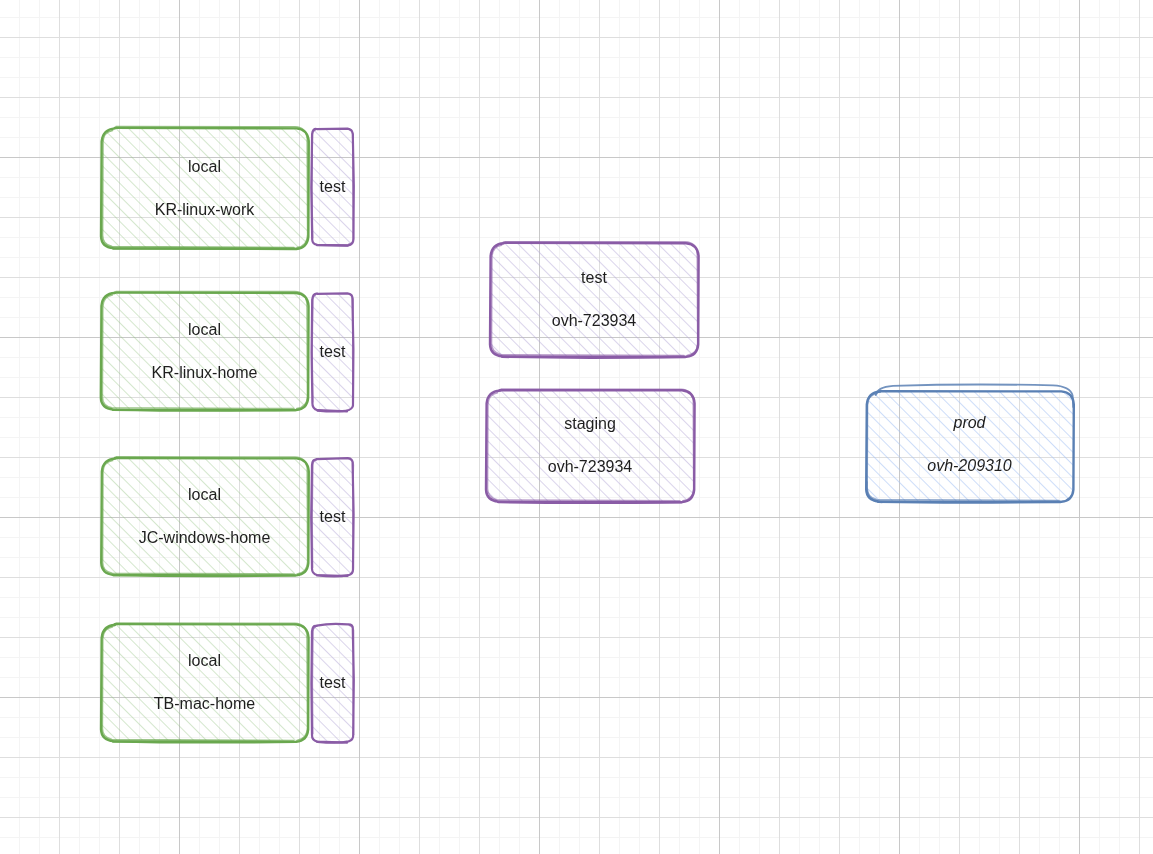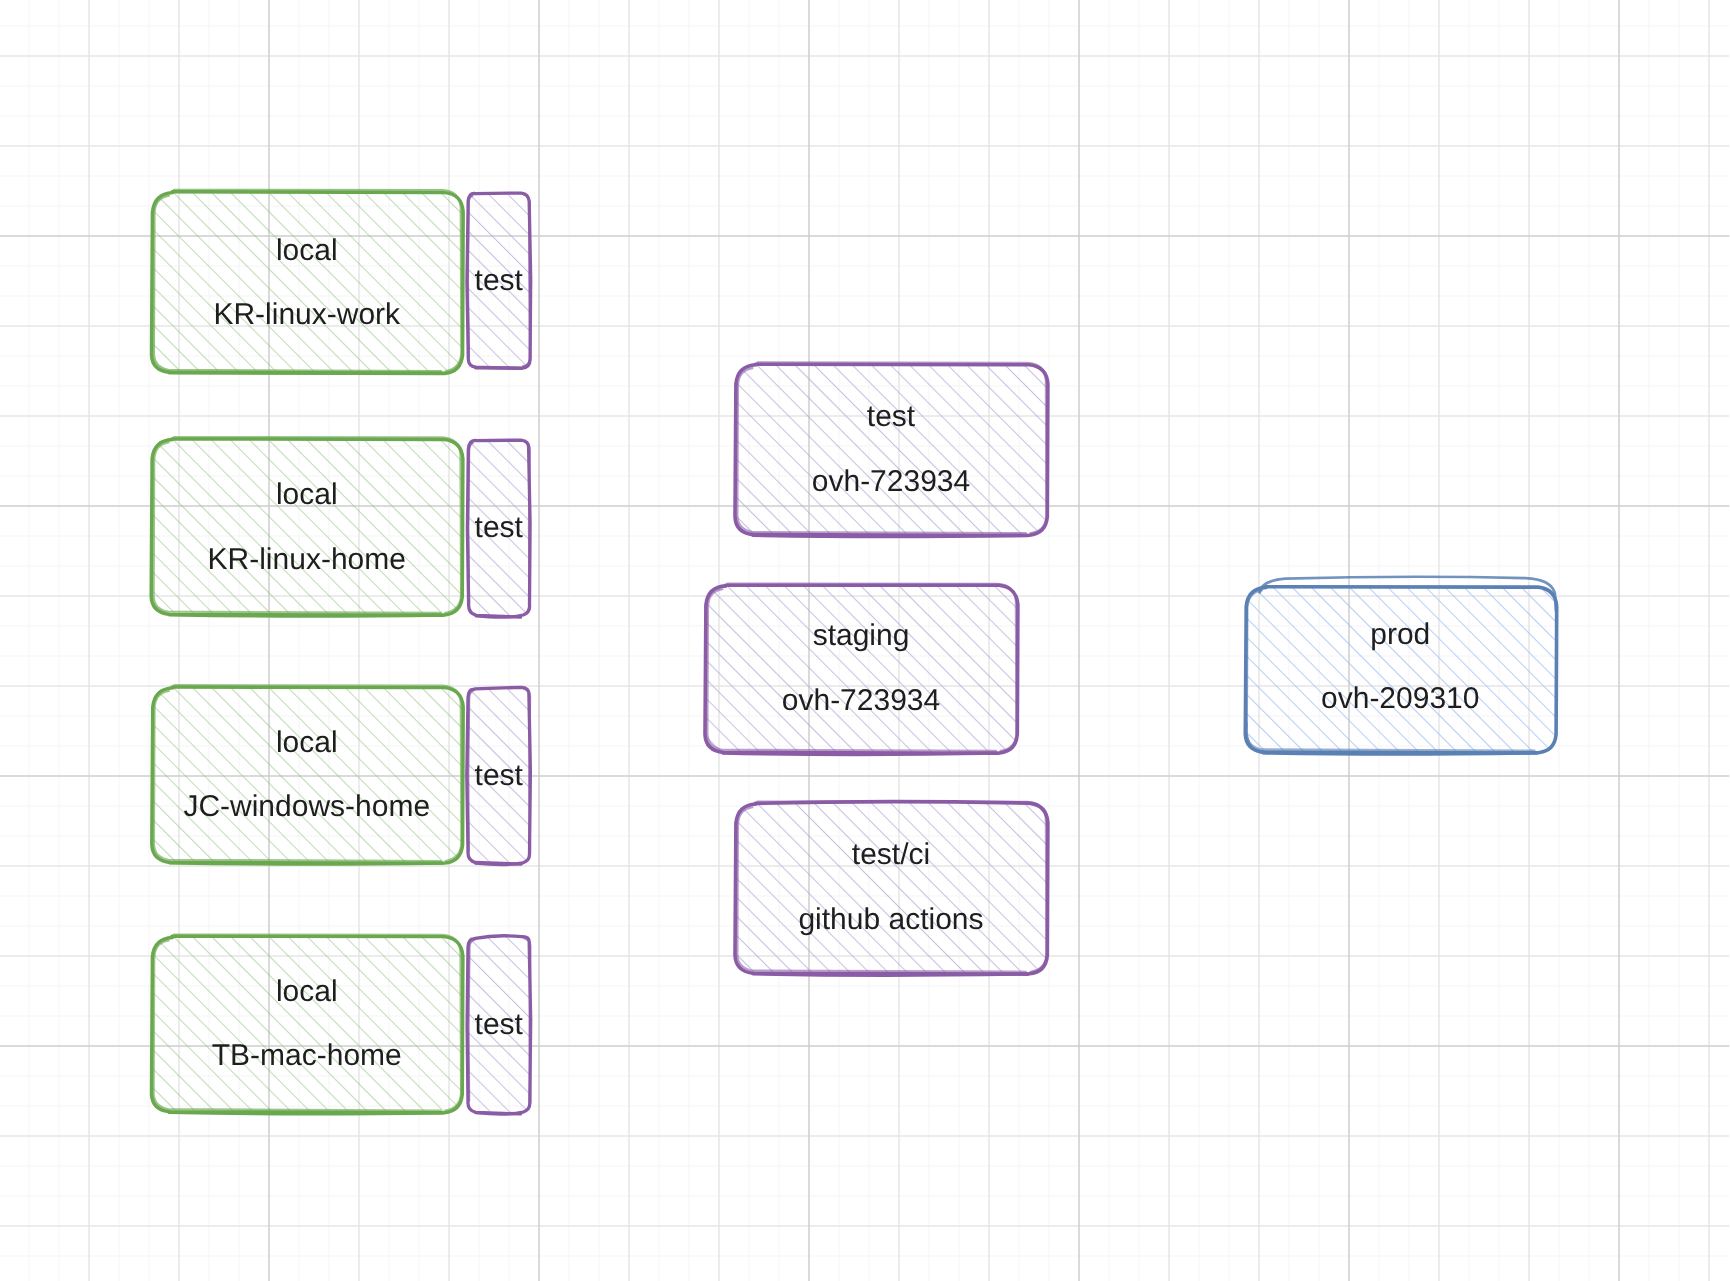--- a/index.html
+++ b/index.html
@@ -68,21 +68,21 @@
     height: 100%;
     display: flex;
     flex-direction: column;
     align-items: center;
     justify-content: center;
     pointer-events: none;
   }
   .lbl {
     color: #1e1e1e;
     font-family: "Liberation Sans", sans-serif;
-    font-size: 20px;
+    font-size: 16px;
     line-height: 20px;
     white-space: nowrap;
     text-align: center;
   }
   .lbl-top { margin-bottom: 23px; }
 
   
   .tab-labels {
     position: absolute;
     left: 0; top: 0;
@@ -227,49 +227,36 @@
       <path d="M15,117.8 Q100,119.6 199.2,117.8 Q210.2,116.8 211.2,105.6 L211.6,17.2 Q210.8,5.2 199,4.2 L16.6,3.8" fill="none" stroke="#8a5ca6" stroke-width="2.4" stroke-linecap="round"></path>
       <path d="M14.6,6.4 Q5.4,7.8 5,18 L4.6,104 Q4.4,113.6 14.2,115.6 L197,116.4" fill="none" stroke="#8a5ca6" stroke-width="1.4" stroke-linecap="round" opacity="0.6"></path>
       <path d="M18,2.6 L198,2.8 Q209.4,3.4 210.2,14.2 L210.6,103.6 Q210.8,114.8 200,116.4" fill="none" stroke="#8a5ca6" stroke-width="1.4" stroke-linecap="round" opacity="0.6"></path>
     </svg>
     <div class="shape-labels">
       <span class="lbl lbl-top">test</span>
       <span class="lbl">ovh-723934</span>
     </div>
   </div>
 
-  <div class="shape" style="left:467px; top:386px; width:214px; height:119px;">
+  <div class="shape" style="left:483px; top:386px; width:214px; height:119px;">
     <svg width="214" height="119" viewBox="0 0 214 119">
       <path d="M16,4 Q4,5 3,17 L2.6,103 Q3,114 15,115 L199,115.6 Q210,115 211,103 L211.4,17 Q210.6,5 199,4.2 Z" fill="url(#hatch-purple)" stroke="none"></path>
       <path d="M17,4.6 Q4.8,5.2 3.6,17.4 L3,103.6 Q3.4,114.4 15.4,115.6 L198.4,116.2" fill="none" stroke="#8a5ca6" stroke-width="2.4" stroke-linecap="round"></path>
       <path d="M15,116 Q100,117.8 199.2,116 Q210.2,115 211.2,103.8 L211.6,17.4 Q210.8,5.4 199,4.2 L16.6,4.2" fill="none" stroke="#8a5ca6" stroke-width="2.4" stroke-linecap="round"></path>
       <path d="M14.6,6.8 Q5.4,8.2 5,18.4 L4.6,102.2 Q4.4,111.8 14.2,113.8 L197,114.6" fill="none" stroke="#8a5ca6" stroke-width="1.4" stroke-linecap="round" opacity="0.6"></path>
       <path d="M18,3 L198,3.2 Q209.4,3.8 210.2,14.6 L210.6,101.8 Q210.8,113 200,114.6" fill="none" stroke="#8a5ca6" stroke-width="1.4" stroke-linecap="round" opacity="0.6"></path>
     </svg>
     <div class="shape-labels">
       <span class="lbl lbl-top">staging</span>
       <span class="lbl">ovh-723934</span>
     </div>
   </div>
 
-  <div class="shape" style="left:487px; top:531px; width:214px; height:121px;">
-    <svg width="214" height="121" viewBox="0 0 214 121">
-      <path d="M16,4 Q4,5 3,17 L2.6,105 Q3,116 15,117 L199,117.6 Q210,117 211,105 L211.4,17 Q210.6,5 199,4.2 Z" fill="url(#hatch-purple)" stroke="none"></path>
-      <path d="M17,5 Q4.8,5.6 3.6,17.8 L3,105.8 Q3.4,116.6 15.4,117.8 L198.4,118.4" fill="none" stroke="#8a5ca6" stroke-width="2.4" stroke-linecap="round"></path>
-      <path d="M15,118.2 Q100,120 199.2,118.2 Q210.2,117.2 211.2,106 L211.6,17.6 Q210.8,5.6 199,4.4 Q100,2.4 16.6,4.6" fill="none" stroke="#8a5ca6" stroke-width="2.4" stroke-linecap="round"></path>
-      <path d="M14.6,7.2 Q5.4,8.6 5,18.8 L4.6,104.4 Q4.4,114 14.2,116 L197,116.8" fill="none" stroke="#8a5ca6" stroke-width="1.4" stroke-linecap="round" opacity="0.6"></path>
-      <path d="M18,3.4 L198,3.6 Q209.4,4.2 210.2,15 L210.6,104 Q210.8,115.2 200,116.8" fill="none" stroke="#8a5ca6" stroke-width="1.4" stroke-linecap="round" opacity="0.6"></path>
-    </svg>
-    <div class="shape-labels">
-      <span class="lbl lbl-top">test/ci</span>
-      <span class="lbl">github actions</span>
-    </div>
-  </div>
-
-  <div class="shape" style="left:827px; top:383px; width:213px; height:122px;">
+
+  <div class="shape" style="left:863px; top:383px; width:213px; height:122px;font-style:italic;">
     <svg width="213" height="122" viewBox="0 0 213 122">
       <path d="M16,8 Q4,9 3,21 L2.6,106 Q3,117 15,118 L198,118.6 Q209,118 210,106 L210.4,21 Q209.6,9 198,8.2 Z" fill="url(#hatch-blue)" stroke="none"></path>
       <path d="M17,8.6 Q5,9.2 3.8,21.4 L3.2,106.4 Q3.6,117.2 15.6,118.4 L197.6,119" fill="none" stroke="#5a80b4" stroke-width="2.4" stroke-linecap="round"></path>
       <path d="M15,118.8 Q100,120.4 198.4,118.8 Q209.4,117.8 210.4,106.6 L210.8,21.4 Q210,9.4 198.2,8.4 L16.8,8.2" fill="none" stroke="#5a80b4" stroke-width="2.4" stroke-linecap="round"></path>
       <path d="M14.2,10.6 Q5,12 4.6,22.2 L4.2,105 Q4,114.6 13.8,116.6 L196,117.4" fill="none" stroke="#5a80b4" stroke-width="1.5" stroke-linecap="round" opacity="0.62"></path>
 
       <path d="M12.8,12 Q14,4 30,2.8 Q110,0.4 190,2.4 Q207,3.2 209.6,12.4 L210.2,24" fill="none" stroke="#5a80b4" stroke-width="1.8" stroke-linecap="round" opacity="0.85"></path>
       <path d="M4.2,99 Q3,110 8,115.8 Q12,119.6 19,119.4" fill="none" stroke="#5a80b4" stroke-width="1.5" stroke-linecap="round" opacity="0.62"></path>
     </svg>
     <div class="shape-labels">

